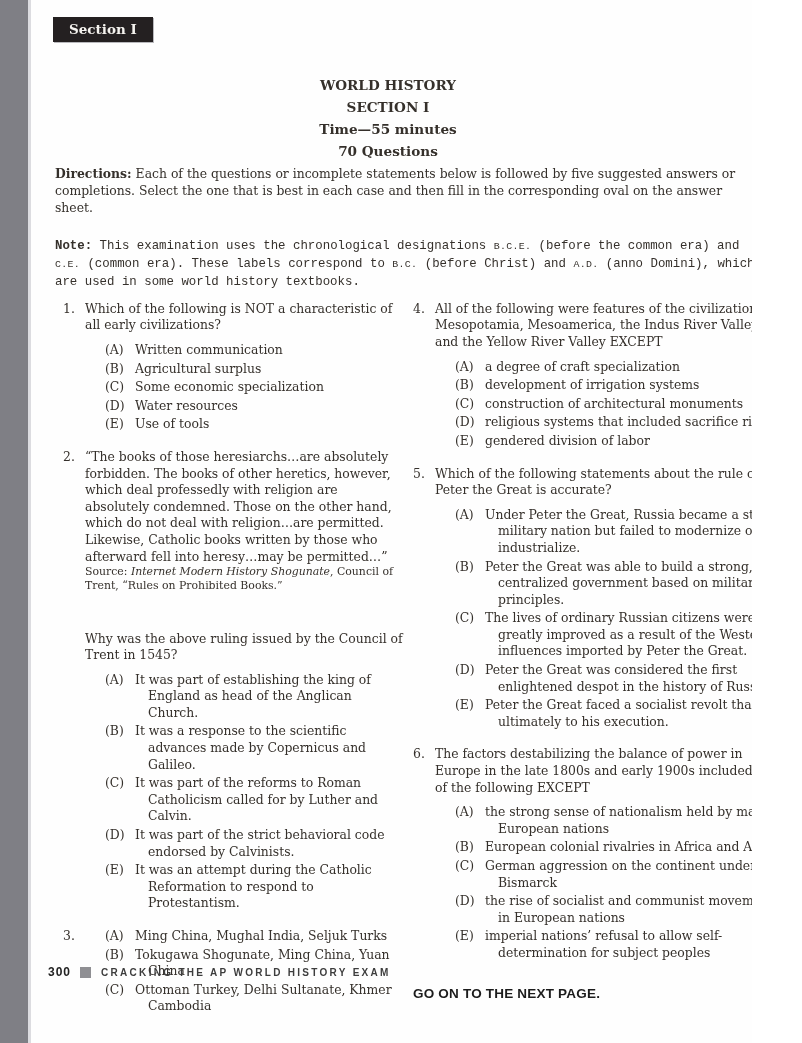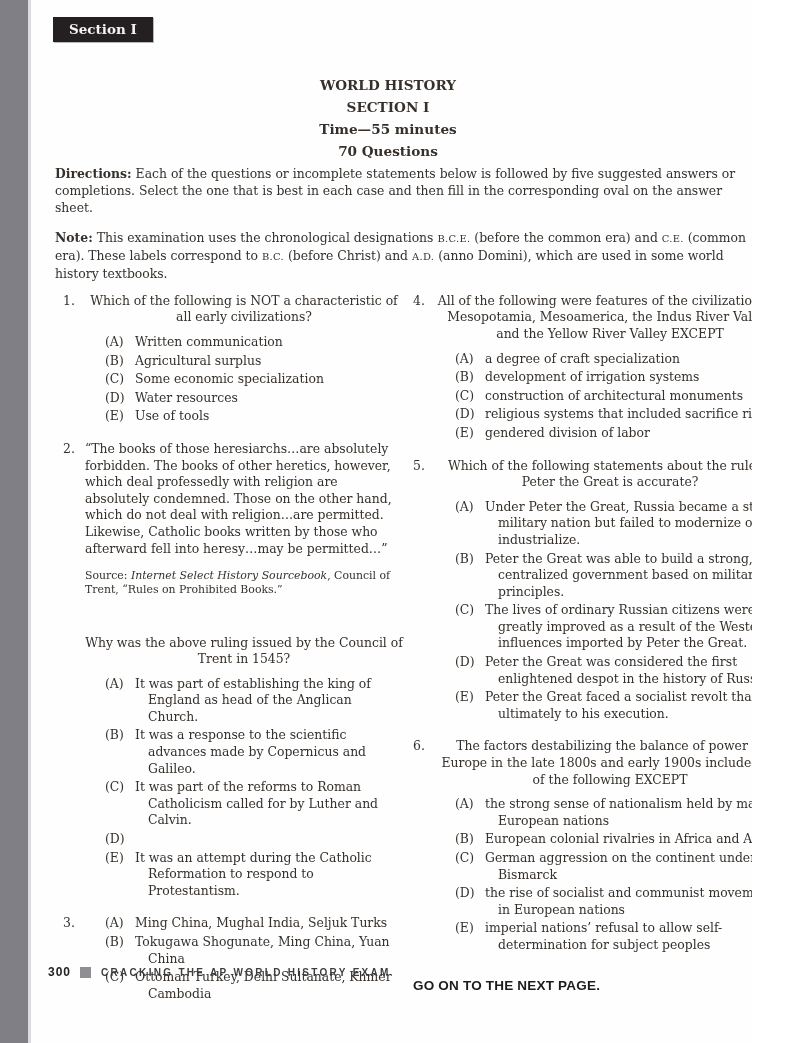--- a/index.html
+++ b/index.html
@@ -44,34 +44,34 @@
     font-size: 13.6px;
   }
   .headers .h-line { line-height: 14px; margin-bottom: 8px; }
   .para {
     margin: 0 0 0 24px;
     width: 700px;
     font-size: 12.4px;
     line-height: 16.8px;
   }
   .para.directions { margin-top: 8px; }
-  .para.note { margin-top: 14px; }
+  .para.note { margin-top: 22px; font-family: Liberation Mono, monospace; }
   .b { font-weight: bold; }
   .sc { font-size: 0.8em; letter-spacing: 0.3px; }
   .columns {
     display: flex;
     margin: 10px 0 0 32px;
   }
   .col-left { width: 340px; margin-right: 10px; flex: none; }
   .col-right { width: 372px; flex: none; }
   .question { display: flex; margin-bottom: 14px; font-size: 12.4px; line-height: 16.6px; }
   .q-num { width: 22px; flex: none; }
   .q-body { flex: 1; }
-  .q-stem { margin-bottom: 8px; text-align: center; }
-  .q-quote { margin-bottom: 12px; }
+  .q-stem { margin-bottom: 8px; }
+  .q-quote { }
   .q-source {
     font-size: 10.9px;
     line-height: 14.2px;
     margin-bottom: 37px;
   }
   .q-source .it { font-style: italic; }
   .choices { padding-left: 20px; }
   .choice { display: flex; margin-bottom: 2px; }
   .c-label { width: 30px; flex: none; }
   .c-text { flex: 1; padding-left: 13px; text-indent: -13px; }
@@ -155,37 +155,38 @@
                   <span class="c-text">Use of tools</span>
                 </div>
             </div>
           </div>
         </div>
 
         <div class="question">
           <span class="q-num">2.</span>
           <div class="q-body">
             <div class="q-quote">“The books of those heresiarchs…are absolutely forbidden. The books of other heretics, however, which deal professedly with religion are absolutely condemned. Those on the other hand, which do not deal with religion…are permitted. Likewise, Catholic books written by those who afterward fell into heresy…may be permitted…”</div>
-            <div class="q-source"><span>Source: </span><span class="it">Internet Select History Sourcebook</span><span>, Council of Trent, “Rules on Prohibited Books.”</span></div>
+            <div class="q-source"><span>Source: </span><span class="it">Internet Modern History Shogunate</span><span>, Council of Trent, “Rules on Prohibited Books.”</span></div>
             <div class="q-stem">Why was the above ruling issued by the Council of Trent in 1545?</div>
             <div class="choices">
               <div class="choice">
                   <span class="c-label">(A)</span>
                   <span class="c-text">It was part of establishing the king of England as head of the Anglican Church.</span>
                 </div>
               <div class="choice">
                   <span class="c-label">(B)</span>
                   <span class="c-text">It was a response to the scientific advances made by Copernicus and Galileo.</span>
                 </div>
               <div class="choice">
                   <span class="c-label">(C)</span>
                   <span class="c-text">It was part of the reforms to Roman Catholicism called for by Luther and Calvin.</span>
                 </div>
               <div class="choice">
                   <span class="c-label">(D)</span>
+                  <span class="c-text">It was part of the strict behavioral code endorsed by Calvinists.</span>
                 </div>
               <div class="choice">
                   <span class="c-label">(E)</span>
                   <span class="c-text">It was an attempt during the Catholic Reformation to respond to Protestantism.</span>
                 </div>
             </div>
           </div>
         </div>
 
         <div class="question">

